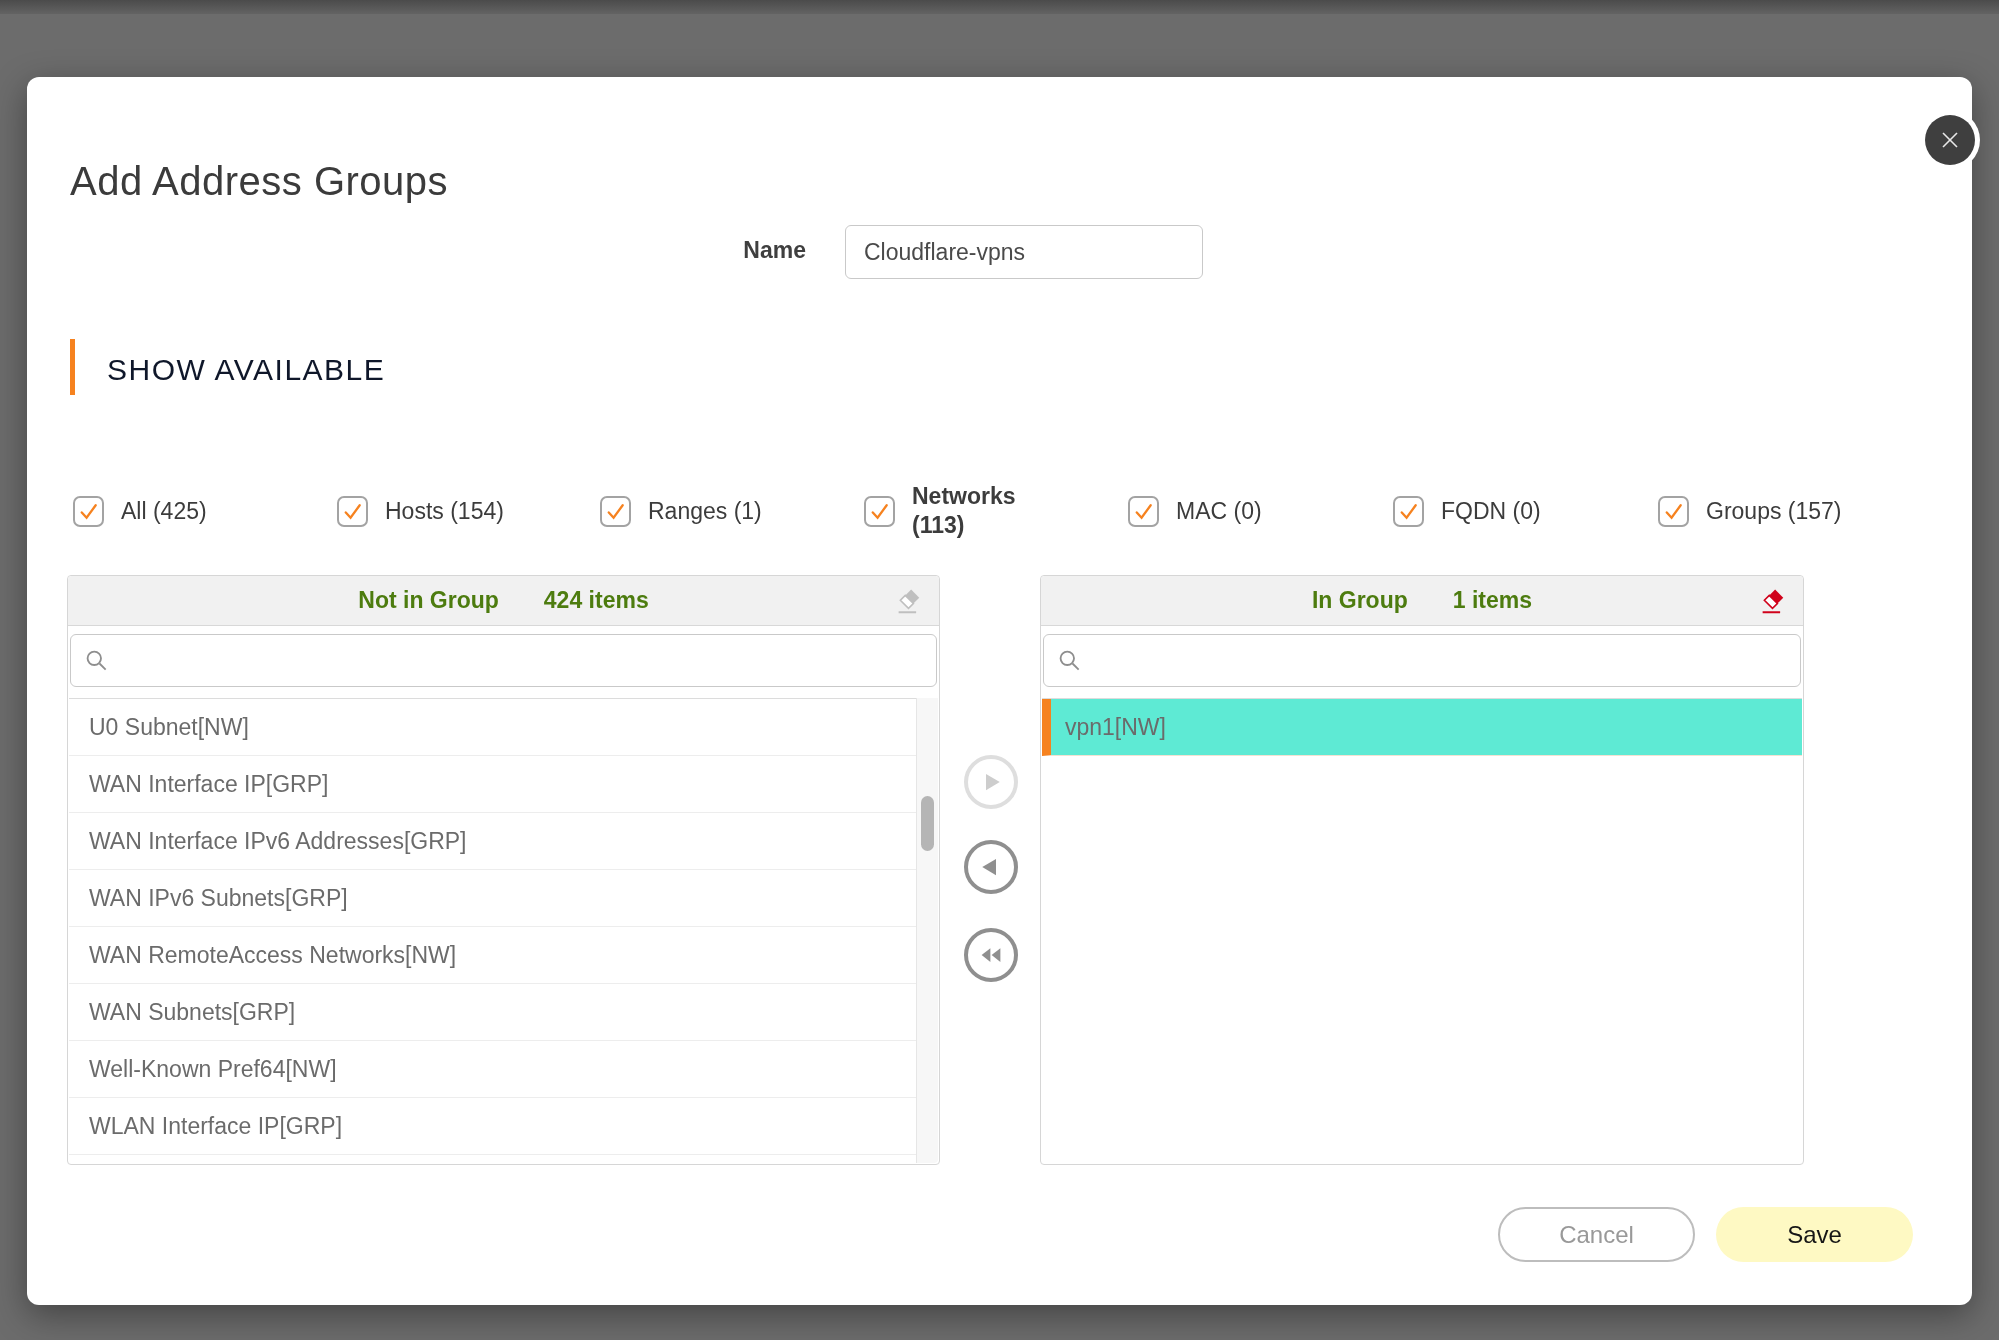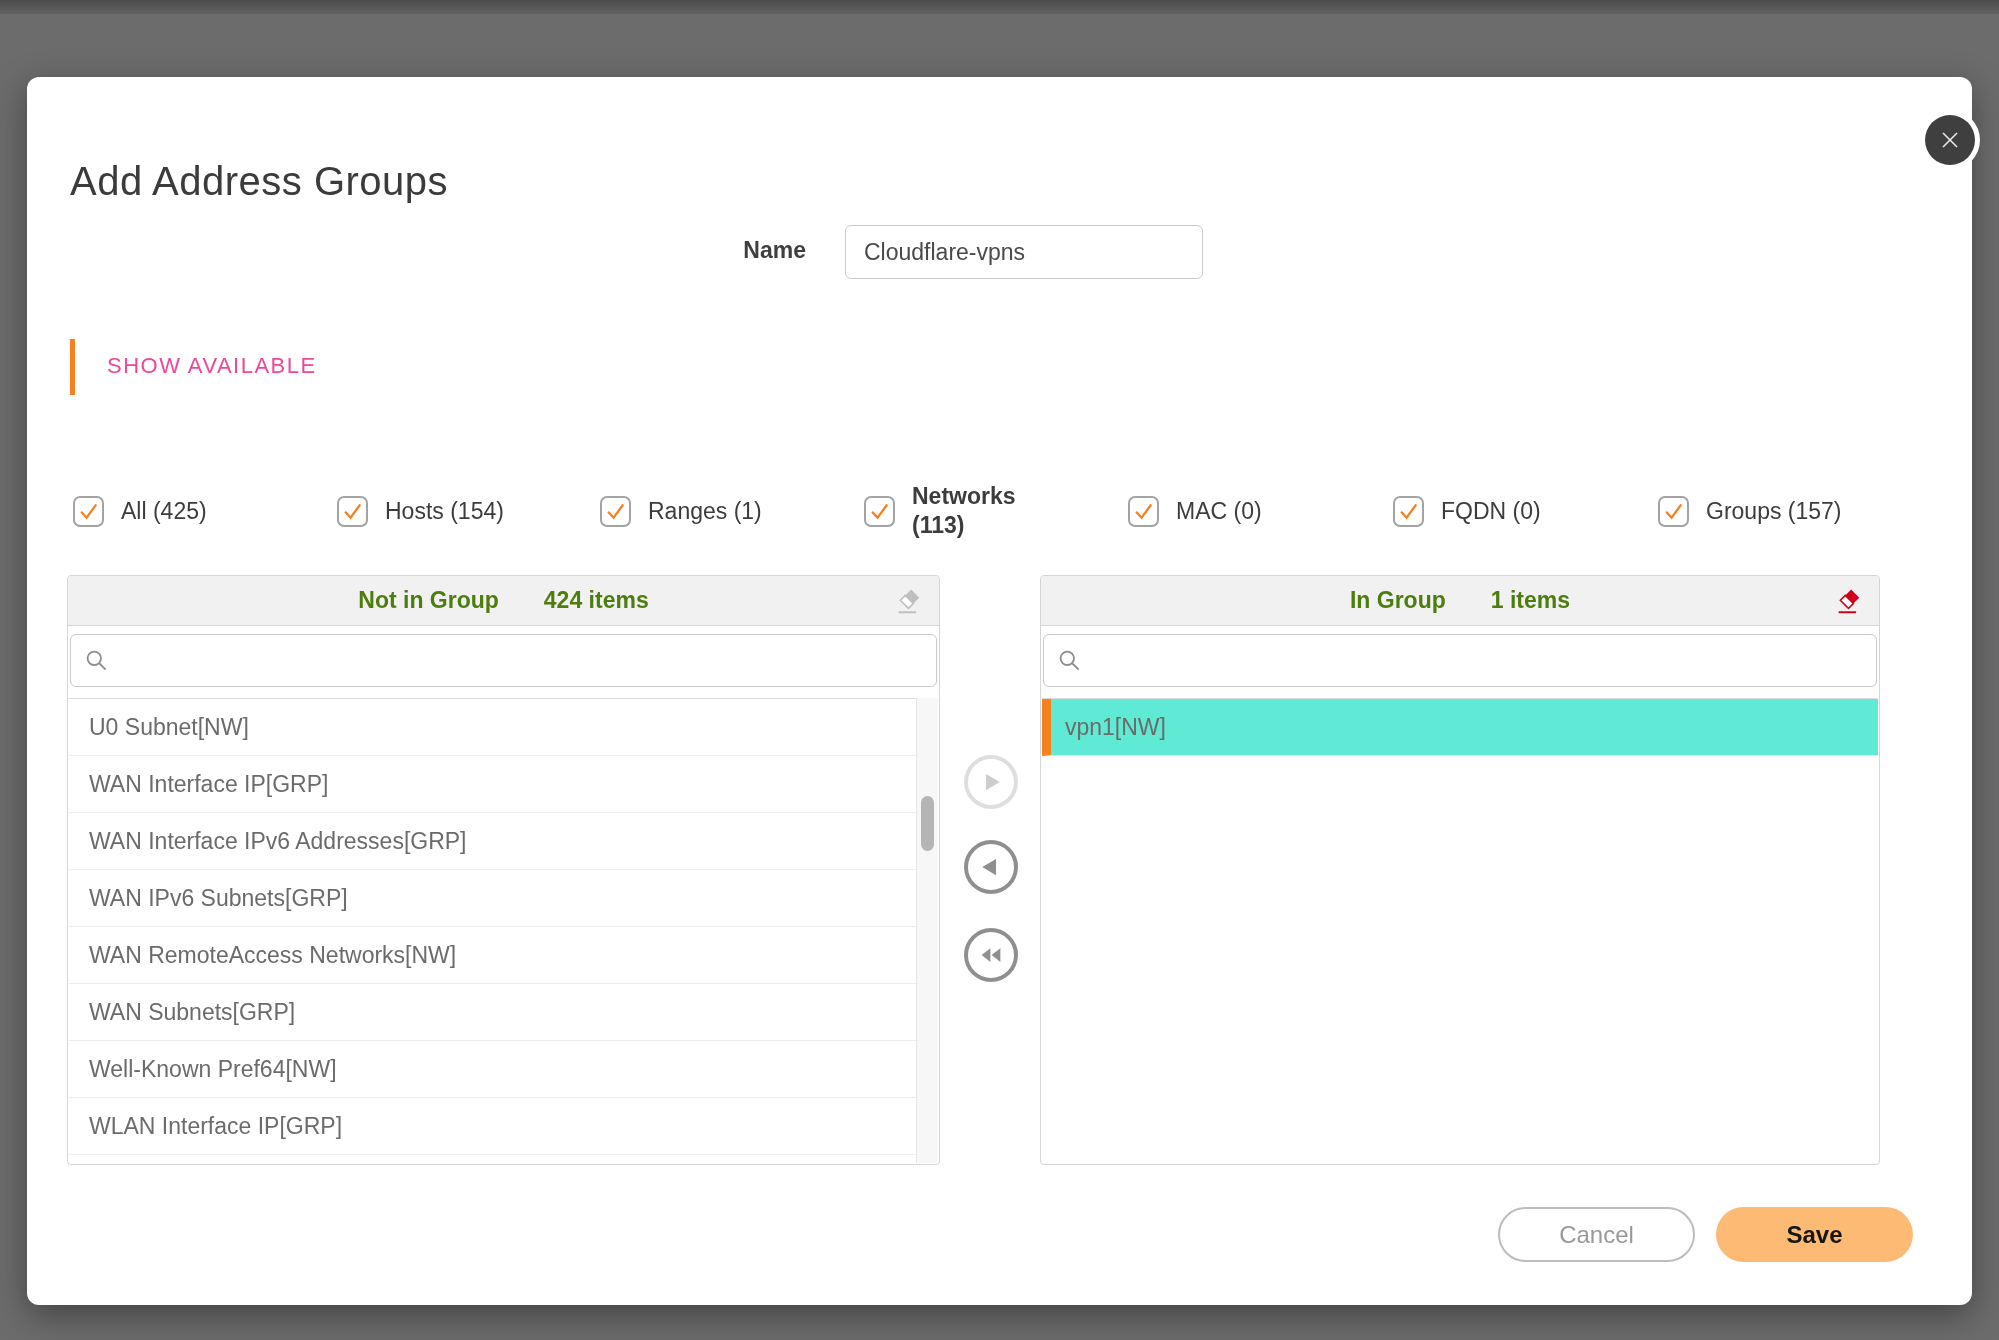--- a/index.html
+++ b/index.html
@@ -41,21 +41,21 @@
     font-size:23px; color:#4A4A4A; padding:12px 18px;
     font-family: inherit; outline:none; background:#fff;
   }
   
   .section-bar {
     position:absolute; left:43px; top:262px; width:5px; height:56px;
     background:#F6821F;
   }
   .section-title {
     position:absolute; left:80px; top:276px;
-    font-size:22px; color:#ec4899; letter-spacing:1.5px;
+    font-size:30px; color:#0f172a; letter-spacing:1.5px;
   }
   
   .filters { position:absolute; left:46px; top:398px; width:1880px; height:72px; }
   .filter {
     position:absolute; top:0; height:72px;
     display:flex; align-items:center; gap:17px; cursor:pointer;
   }
   .checkbox {
     width:31px; height:31px; flex:0 0 31px;
     border:2px solid #A3A3A3; border-radius:7px;
@@ -64,21 +64,21 @@
   }
   .checkbox svg { width:23px; height:23px; }
   .filter-label { font-size:23px; color:#3C3C3C; line-height:1.25; }
   .filter-label.wrap { max-width:118px;font-weight:bold; }
   
   .panel {
     position:absolute; top:498px; height:590px;
     border:1px solid #D6D6D6; border-radius:4px; background:#fff;
   }
   .panel.left  { left:40px;  width:873px; }
-  .panel.right { left:1013px; width:840px; }
+  .panel.right { left:1013px; width:764px; }
   .panel-header {
     height:50px; background:#F1F1F1; border-bottom:1px solid #D8D8D8;
     border-radius:4px 4px 0 0;
     display:flex; align-items:center; justify-content:center; gap:45px;
     position:relative;
   }
   .panel-title, .panel-count { font-size:23px; font-weight:700; color:#4d7c0f; }
   .eraser-btn {
     position:absolute; right:16px; top:10px; width:30px; height:30px; cursor:pointer;
   }
@@ -125,22 +125,22 @@
   .btn {
     position:absolute; top:1130px; height:55px; border-radius:28px;
     font-size:24px; display:flex; align-items:center; justify-content:center;
     cursor:pointer; font-family:inherit;
   }
   .btn-cancel {
     left:1471px; width:197px; background:#fff;
     border:2px solid #BDBDBD; color:#999999;
   }
   .btn-save {
-    left:1689px; width:197px; background:#fdba74;
-    border:none; color:#161616; font-weight:700;
+    left:1689px; width:197px; background:#fef9c3;
+    border:none; color:#161616; font-weight:400;
   }
 </style>
 </head>
 <body>
 
 <div class="top-edge"></div>
 
 <div class="modal">
 
   <div class="modal-title">Add Address Groups</div>

